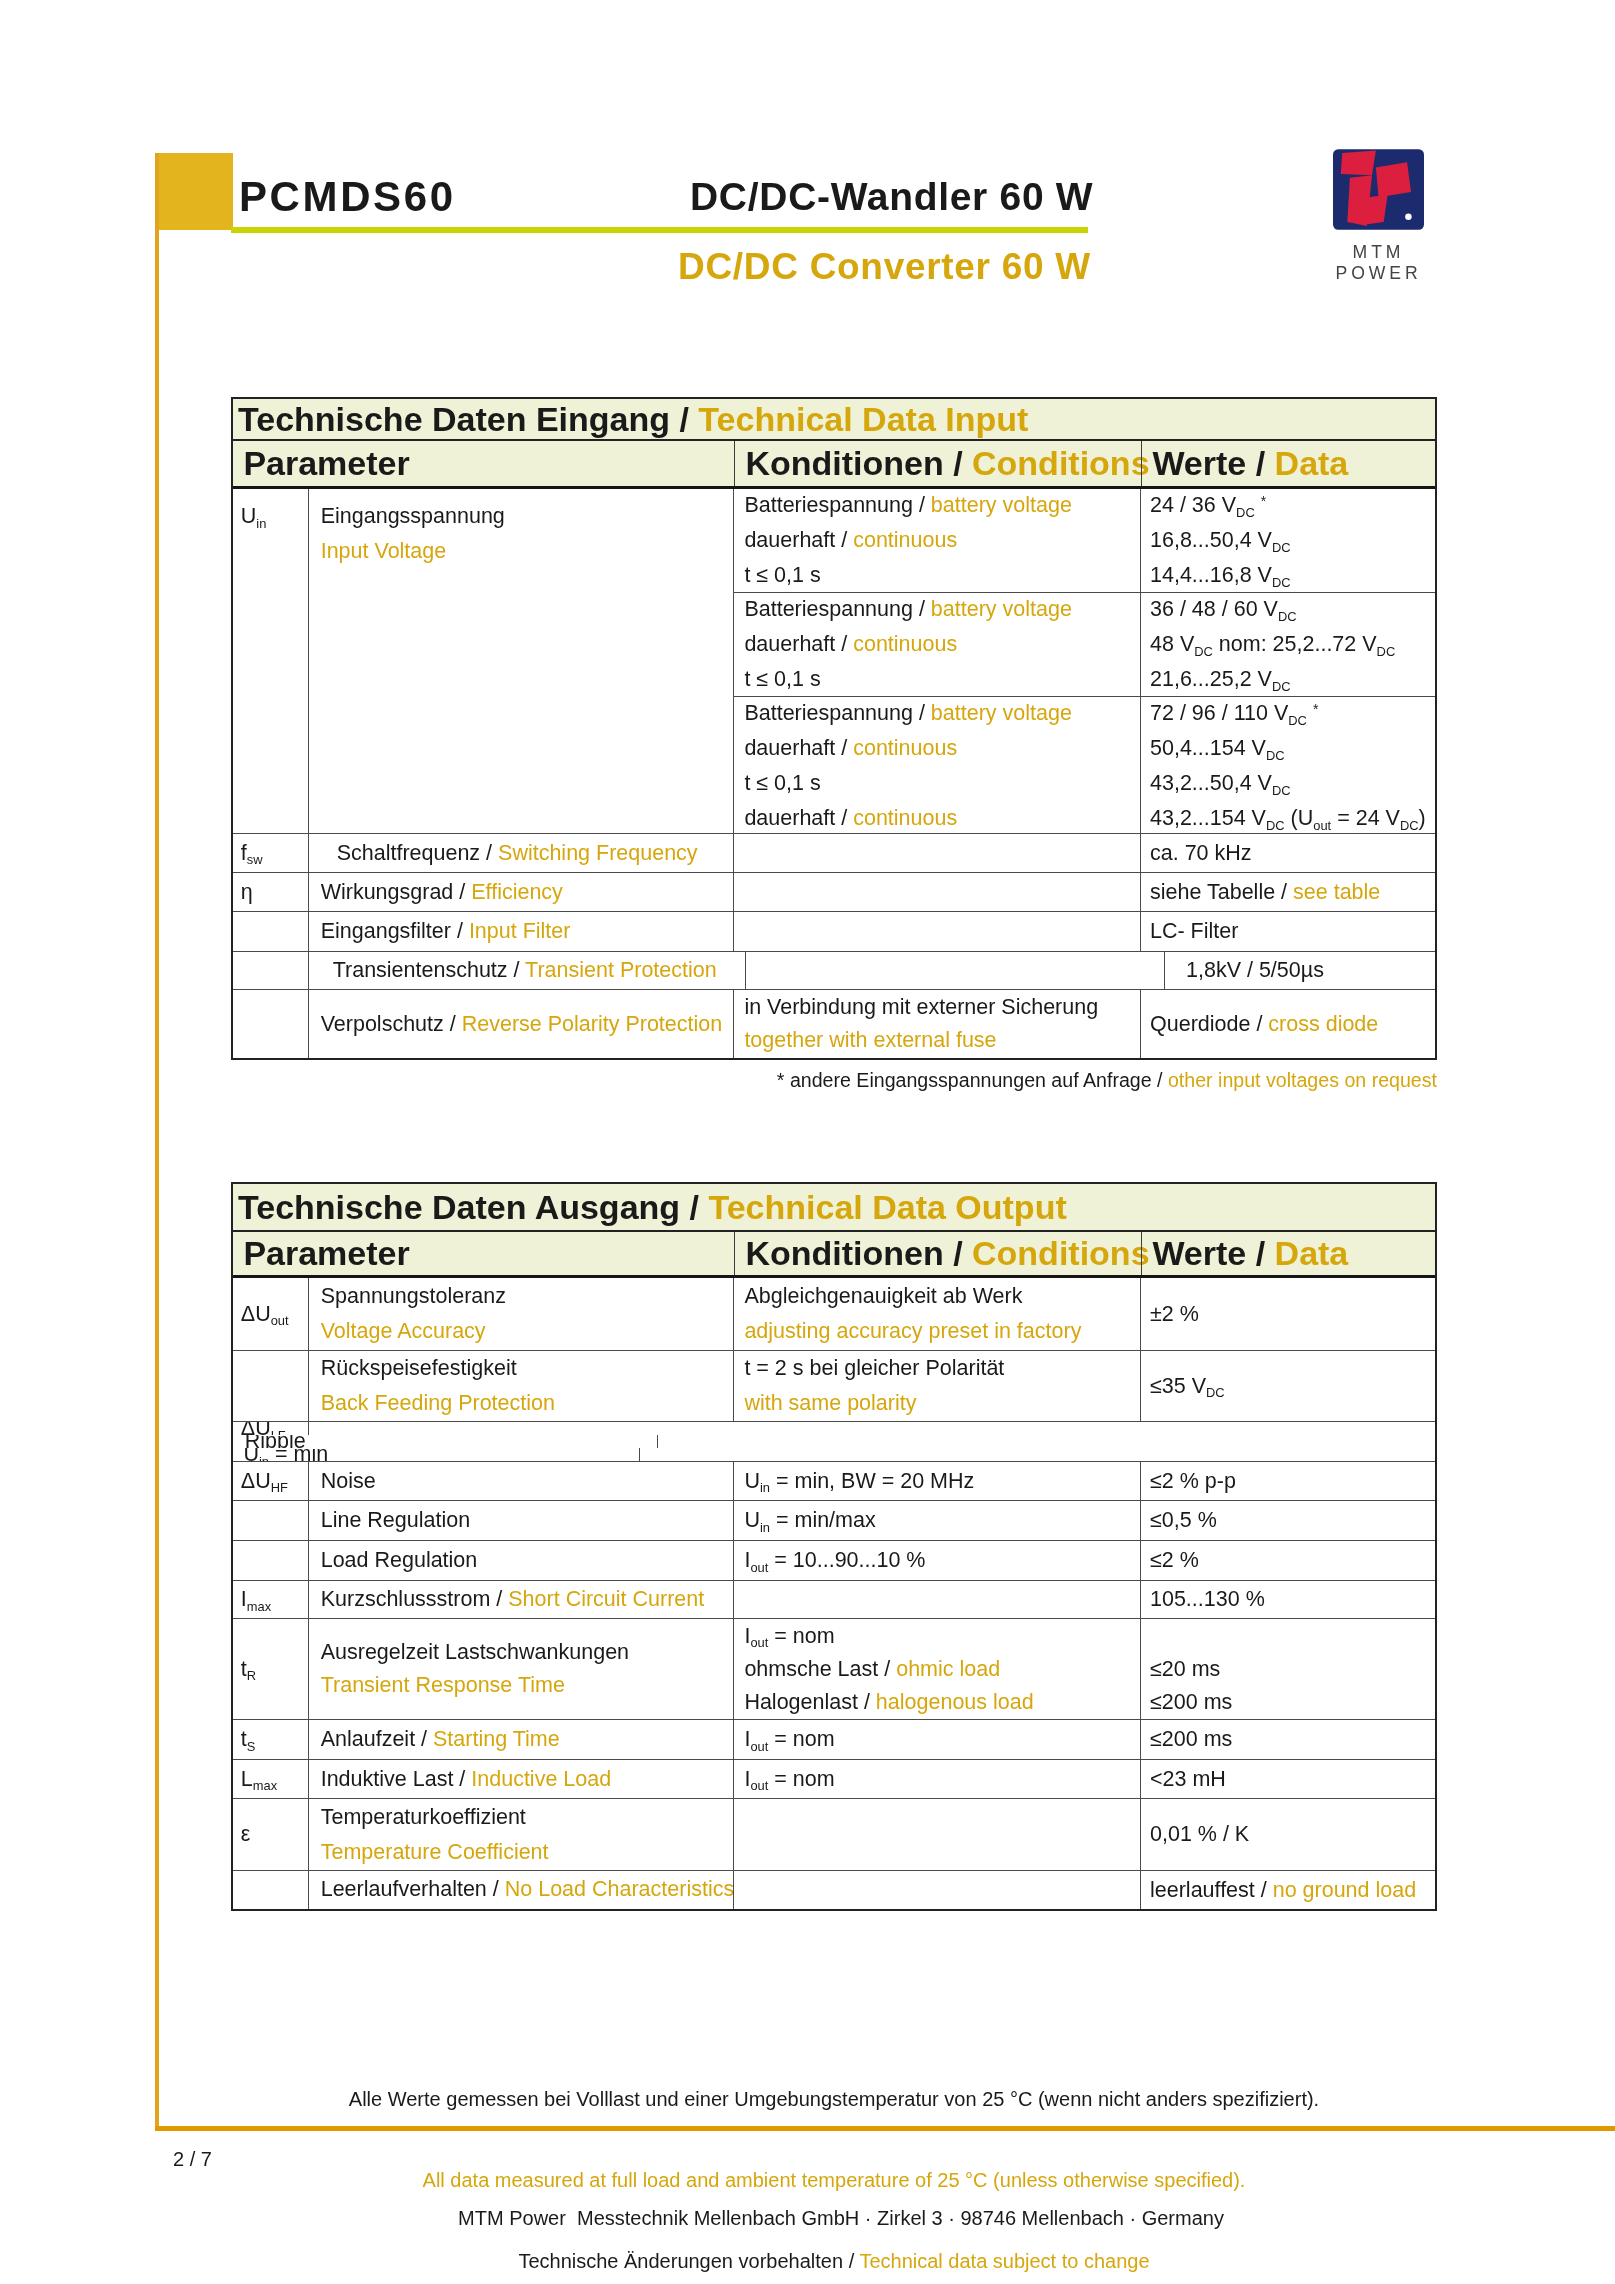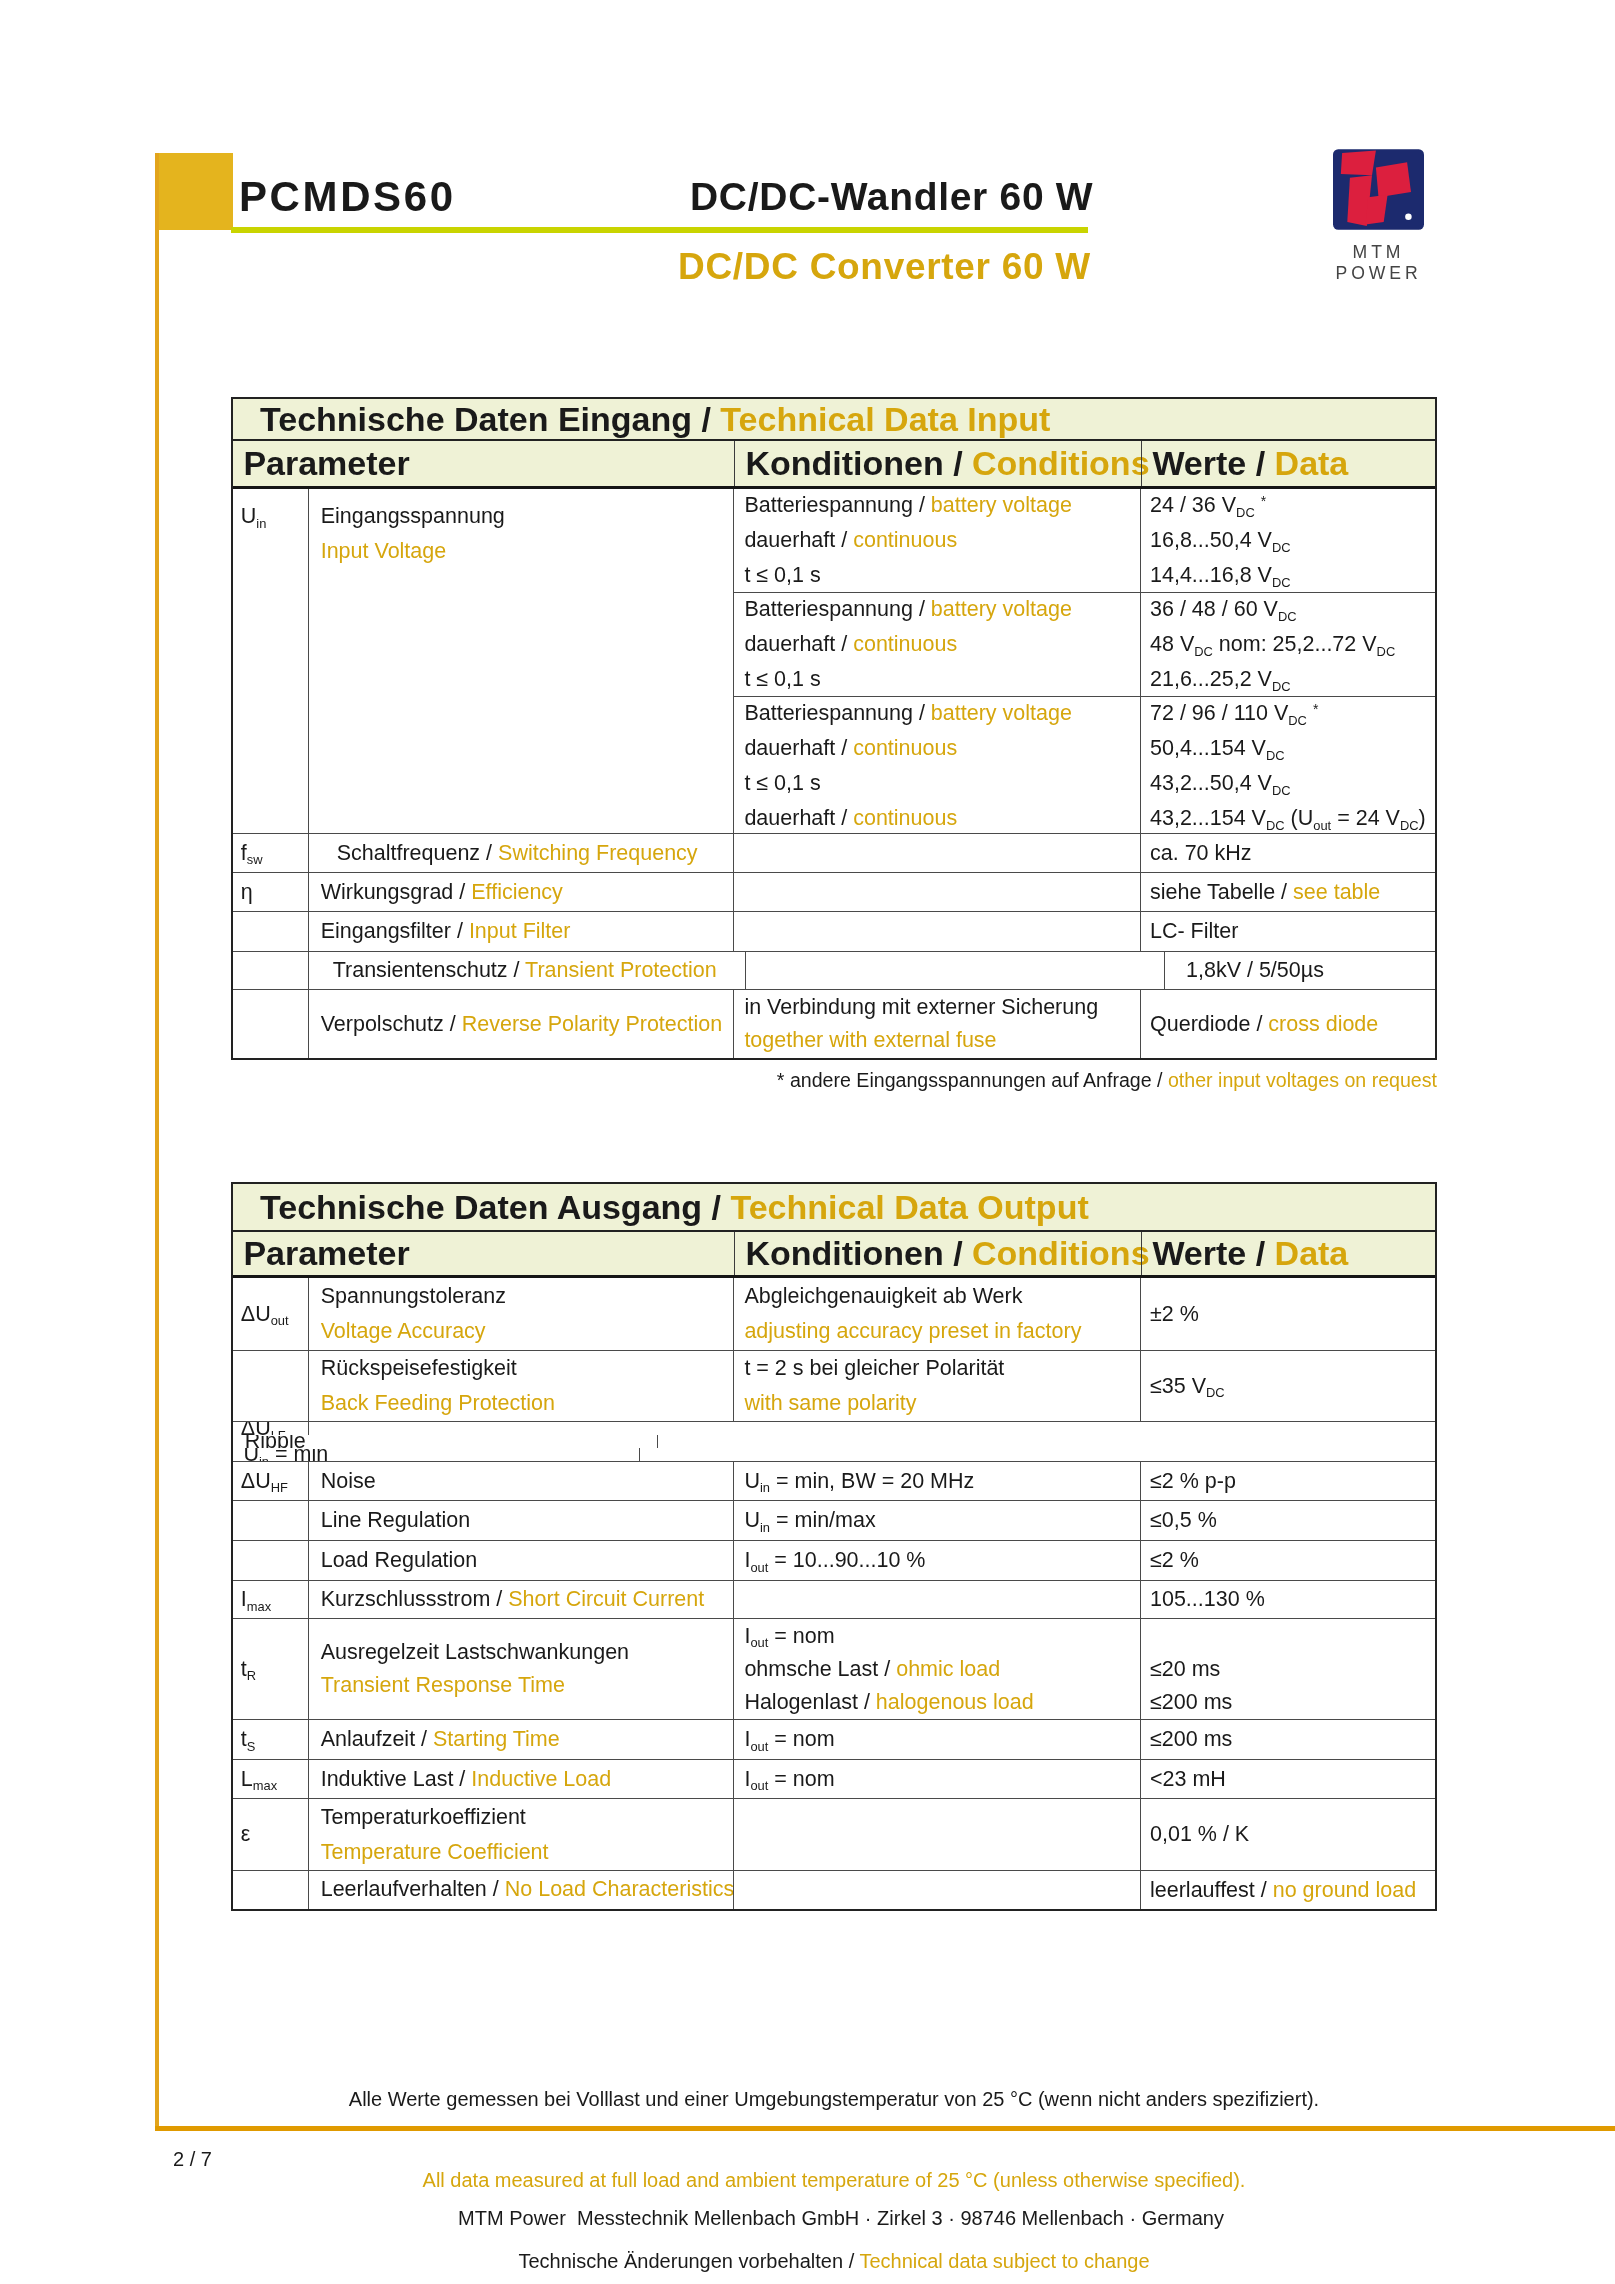--- a/index.html
+++ b/index.html
@@ -16,21 +16,21 @@
   .doc-title-en  { position:absolute; left:678px; top:246px; font-size:37px; font-weight:bold; color:var(--english); letter-spacing:0.7px; }
   .logo-wrap  { position:absolute; left:1333px; top:149px; width:130px; }
   .logo-label { position:absolute; left:1307px; top:242px; width:143px; text-align:center;
                 font-size:17.6px; letter-spacing:3.9px; color:#444; }
   
   .spec-table { position:absolute; left:231px; width:1206px; border:2px solid #222;
                 box-sizing:border-box; background:#fff; font-size:21.5px; }
   .table-input  { top:397px; }
   .table-output { top:1182px; }
   .t-title { background:var(--header_bg); border-bottom:2px solid #222; font-weight:bold; font-size:34px;
-             display:flex; align-items:center; padding-left:27px; box-sizing:border-box; white-space:pre; }
+             display:flex; align-items:center; padding-left:5px; box-sizing:border-box; white-space:pre; }
   .t-colhead { display:flex; background:var(--header_bg); border-bottom:3.9px solid #151515;
                font-weight:bold; font-size:34px; box-sizing:border-box; }
   .hc { display:flex; align-items:center; padding-left:10.4px; box-sizing:border-box; white-space:pre; }
   .hc-param { width:501px; }
   .hc-kond  { width:407px; border-left:1.3px solid #3c3c3c; }
   .hc-wert  { flex:1;      border-left:1.3px solid #3c3c3c; }
   .t-row { display:flex; border-bottom:1.3px solid #4a4a4a; box-sizing:border-box; }
   .t-row:last-child { border-bottom:none; }
   .cell { box-sizing:border-box; display:flex; flex-direction:column; justify-content:center; overflow:hidden; }
   .c-sym  { width:76px; border-right:1.3px solid #4a4a4a; padding-left:7.8px; }

